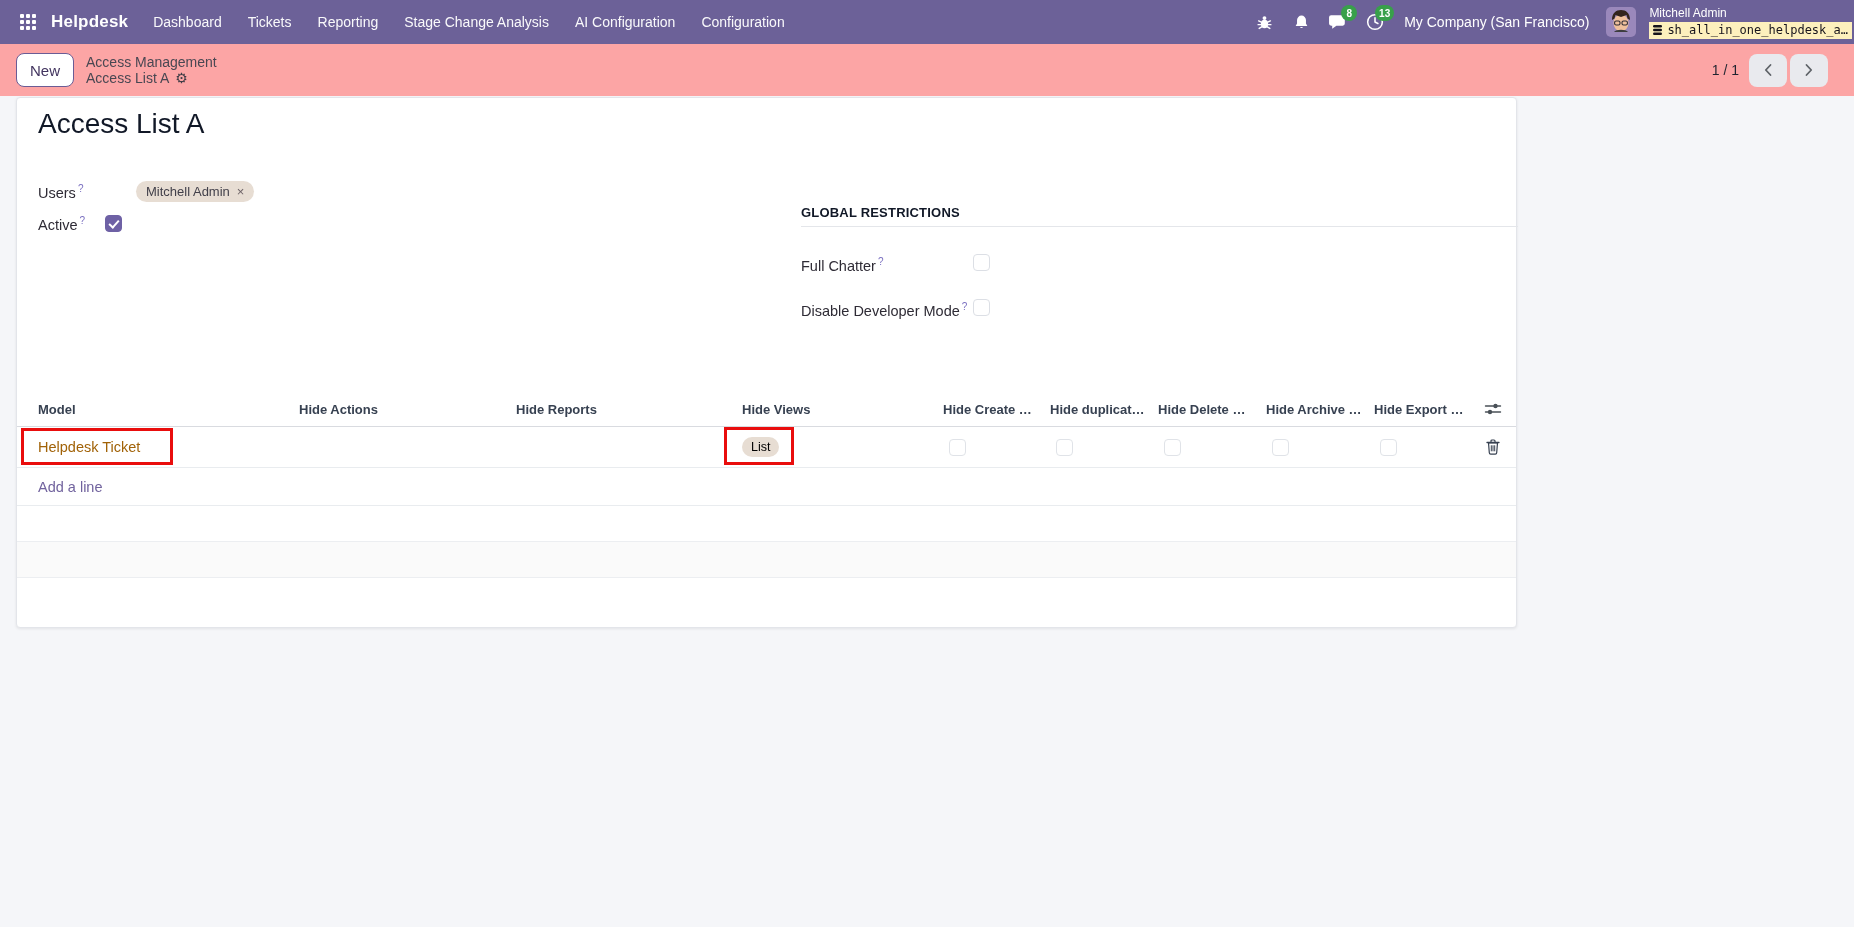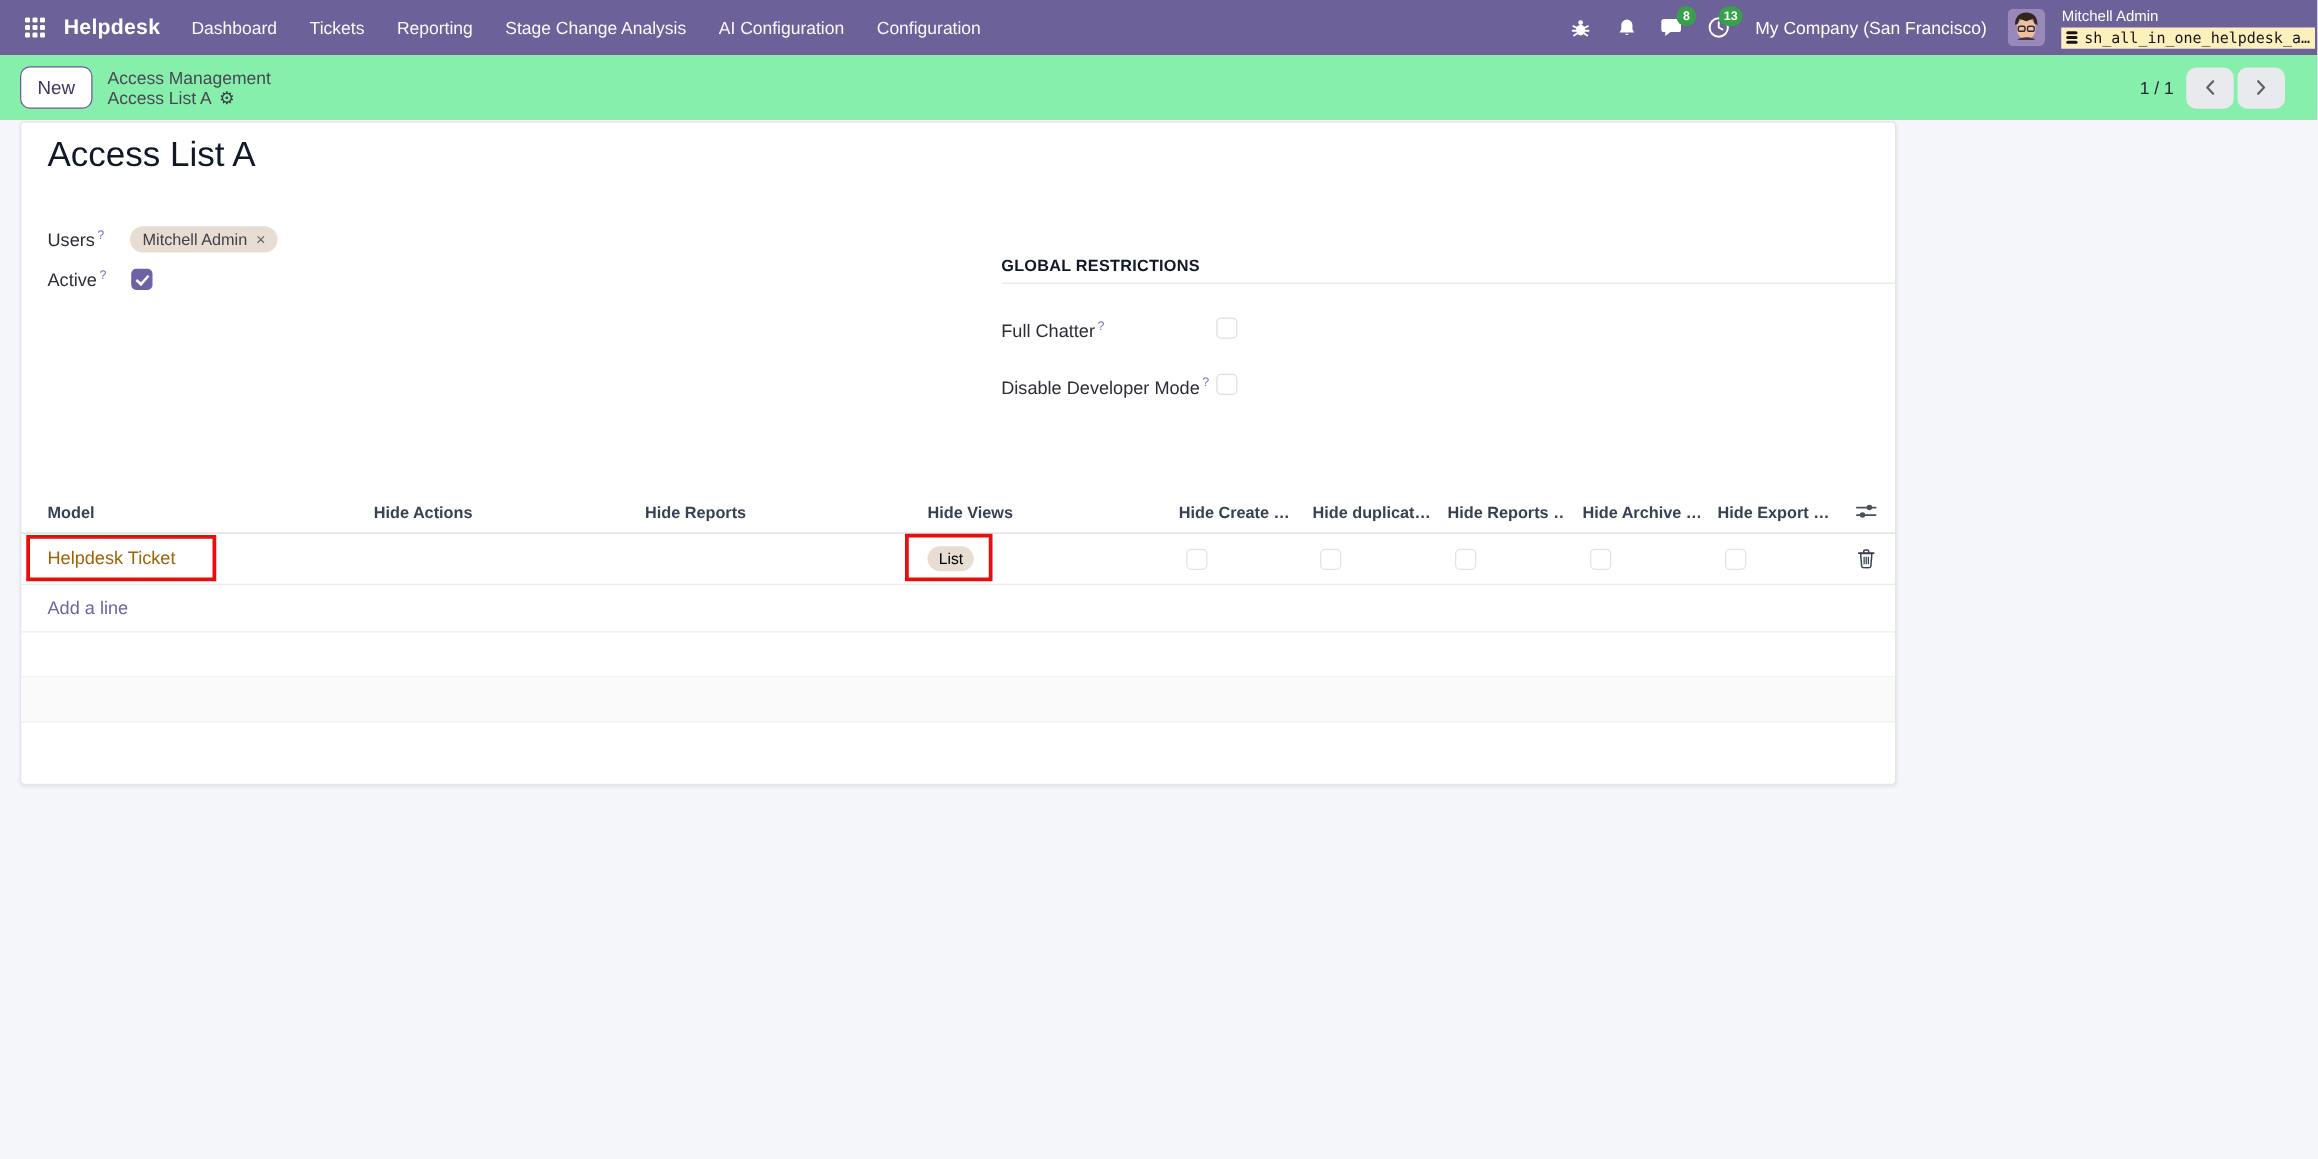--- a/index.html
+++ b/index.html
@@ -40,21 +40,21 @@
   .db-box {
     display: inline-flex; align-items: center; gap: 4px;
     background: var(--db-highlight-bg, #fdf0bd); color: #17141c;
     font-family: "DejaVu Sans Mono", monospace; font-size: 12px;
     padding: 1px 4px 2px 3px; white-space: nowrap; overflow: hidden;
   }
 
   
   .control-panel {
     position: absolute; top: 44px; left: 0; right: 0; height: 52px;
-    background: #86efac; display: flex; align-items: center;
+    background: #fca5a5; display: flex; align-items: center;
   }
   .btn-new {
     margin-left: 16px; height: 34px; padding: 0 13px; font-size: 15px;
     font-family: inherit; color: #42345f; background: #fff;
     border: 1px solid #6a5c95; border-radius: 8px; cursor: pointer;
   }
   .breadcrumbs { margin-left: 12px; font-size: 14px; line-height: 16px; }
   .bc-parent { color: #494752; cursor: pointer; display: block; }
   .bc-current { color: #494752; display: flex; align-items: center; gap: 6px; }
   .gear { font-size: 14px; color: #3f3c45; cursor: pointer; line-height: 14px; }
@@ -69,21 +69,21 @@
   
   .content { position: absolute; top: 96px; left: 0; right: 0; bottom: 0; background: var(--page-bg, #f5f6f9); }
   .sheet {
     position: absolute; left: 16px; top: 1px; width: 1501px; height: 531px;
     background: #fff; border: 1px solid #e3e5ea; border-radius: 4px;
     box-shadow: 0 1px 3px rgba(0,0,0,.08);
   }
   .record-title { position: absolute; left: 21px; top: 10px; font-size: 28px; font-weight: 500; color: #111827; cursor: text; }
   .fld-label { font-size: 14.5px; color: #2e2b35; font-weight: 500; }
   sup.help { font-size: 10px; color: #7a6fc0; margin-left: 2px; font-weight: 400; }
-  .row-users { position: absolute; left: 21px; top: 83px; display: flex; align-items: center; }
+  .row-users { position: absolute; left: 21px; top: 83px; display: flex; align-items: center; gap: 32px; }
   .row-users .fld-label { width: 66px; }
   .tag {
     display: inline-flex; align-items: center; background: var(--tag-bg, #e7ddd3);
     border-radius: 12px; padding: 3px 10px; font-size: 13px; color: #42404a; cursor: pointer;
   }
   .tag .x { margin-left: 7px; color: #6d6367; font-size: 13px; cursor: pointer; }
   .row-active { position: absolute; left: 21px; top: 117px; display: flex; align-items: center; }
   .row-active .fld-label { width: 67px; }
 
   .checkbox {
@@ -280,21 +280,21 @@
 
 
       <div class="acc-table">
         <div class="tgrid thead">
           <span class="th model">Model</span>
           <span class="th">Hide Actions</span>
           <span class="th">Hide Reports</span>
           <span class="th">Hide Views</span>
           <span class="th cbcol">Hide Create …</span>
           <span class="th cbcol">Hide duplicat…</span>
-          <span class="th cbcol">Hide Reports …</span>
+          <span class="th cbcol">Hide Delete …</span>
           <span class="th cbcol">Hide Archive …</span>
           <span class="th cbcol">Hide Export …</span>
           <span class="th optional">
             <svg width="18" height="14" viewBox="0 0 18 14">
               <path d="M1.5 4h15M1.5 10h15" stroke="#495057" stroke-width="1.4" stroke-linecap="round"></path>
               <circle cx="11.5" cy="4" r="2.2" fill="#495057"></circle>
               <circle cx="6" cy="10" r="2.2" fill="#495057"></circle>
             </svg>
           </span>
         </div>

